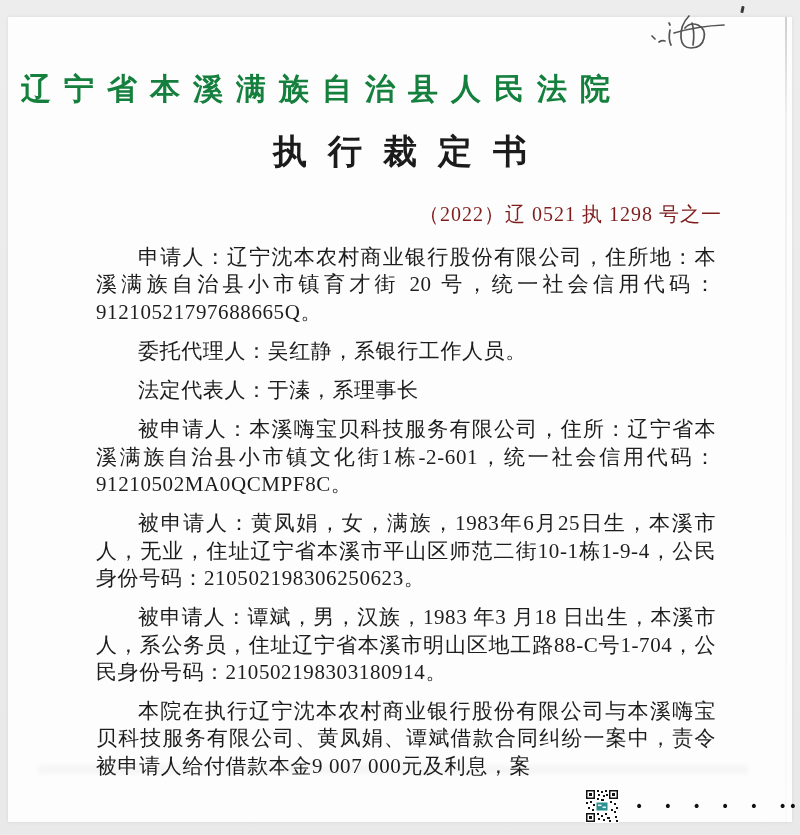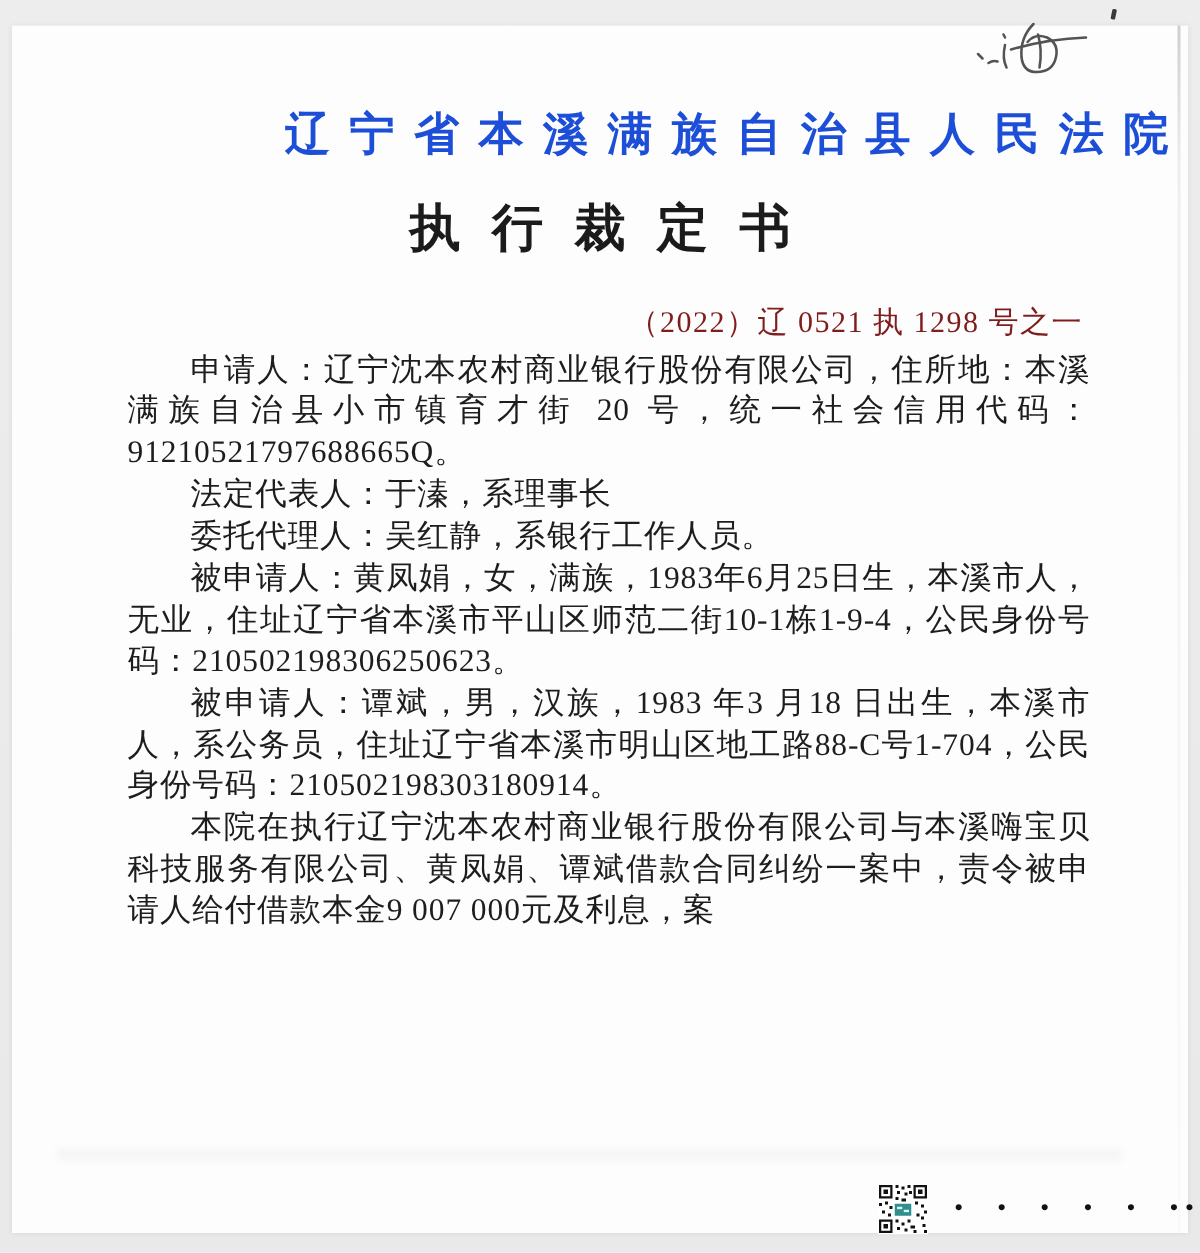--- a/index.html
+++ b/index.html
@@ -25,24 +25,24 @@
     height: 805px;
     background: #fdfdfd;
     box-shadow: 0 0 4px rgba(0,0,0,0.08);
   }
   .court-name {
     position: absolute;
     left: 0;
     right: 0;
     top: 52px;
     margin: 0;
-    text-align: right;
+    text-align: left;
     font-size: 30px;
     font-weight: bold;
-    color: #1d4ed8;
+    color: #15803d;
     letter-spacing: 13px;
     text-indent: 13px;
     white-space: nowrap;
   }
   .doc-title {
     position: absolute;
     left: 0;
     right: 0;
     top: 112px;
     margin: 0;
@@ -68,21 +68,21 @@
     left: 76px;
     top: 215px;
     width: 644px;
     font-size: 21px;
     line-height: 27.3px;
     color: #1d1d1d;
     text-align: justify;
     letter-spacing: 0.6px;
   }
   .doc-body p {
-    margin: 1px;
+    margin: 12px;
     text-indent: 2em;
   }
   
   .edge-artifact {
     position: absolute;
     left: 777px;
     top: 0;
     width: 2px;
     height: 100%;
     background: linear-gradient(180deg,
@@ -147,22 +147,23 @@
   <div class="paper">
 
     <h1 class="court-name">辽宁省本溪满族自治县人民法院</h1>
 
     <h2 class="doc-title">执行裁定书</h2>
 
     <div class="case-number">（2022）辽 0521 执 1298 号之一</div>
 
     <div class="doc-body">
       <p>申请人：辽宁沈本农村商业银行股份有限公司，住所地：本溪满族自治县小市镇育才街 20 号，统一社会信用代码：91210521797688665Q。</p>
+      <p>委托代理人：吴红静，系银行工作人员。</p>
       <p>法定代表人：于溱，系理事长</p>
-      <p>委托代理人：吴红静，系银行工作人员。</p>
+      <p>被申请人：本溪嗨宝贝科技服务有限公司，住所：辽宁省本溪满族自治县小市镇文化街1栋-2-601，统一社会信用代码：91210502MA0QCMPF8C。</p>
       <p>被申请人：黄凤娟，女，满族，1983年6月25日生，本溪市人，无业，住址辽宁省本溪市平山区师范二街10-1栋1-9-4，公民身份号码：210502198306250623。</p>
       <p>被申请人：谭斌，男，汉族，1983 年3 月18 日出生，本溪市人，系公务员，住址辽宁省本溪市明山区地工路88-C号1-704，公民身份号码：210502198303180914。</p>
       <p>本院在执行辽宁沈本农村商业银行股份有限公司与本溪嗨宝贝科技服务有限公司、黄凤娟、谭斌借款合同纠纷一案中，责令被申请人给付借款本金9 007 000元及利息，案</p>
     </div>
 
     <div class="edge-artifact"></div>
     <div class="scan-smudge"></div>
 
     <div class="doc-footer">
       <svg class="qr" viewBox="0 0 34 34" xmlns="http://www.w3.org/2000/svg">

